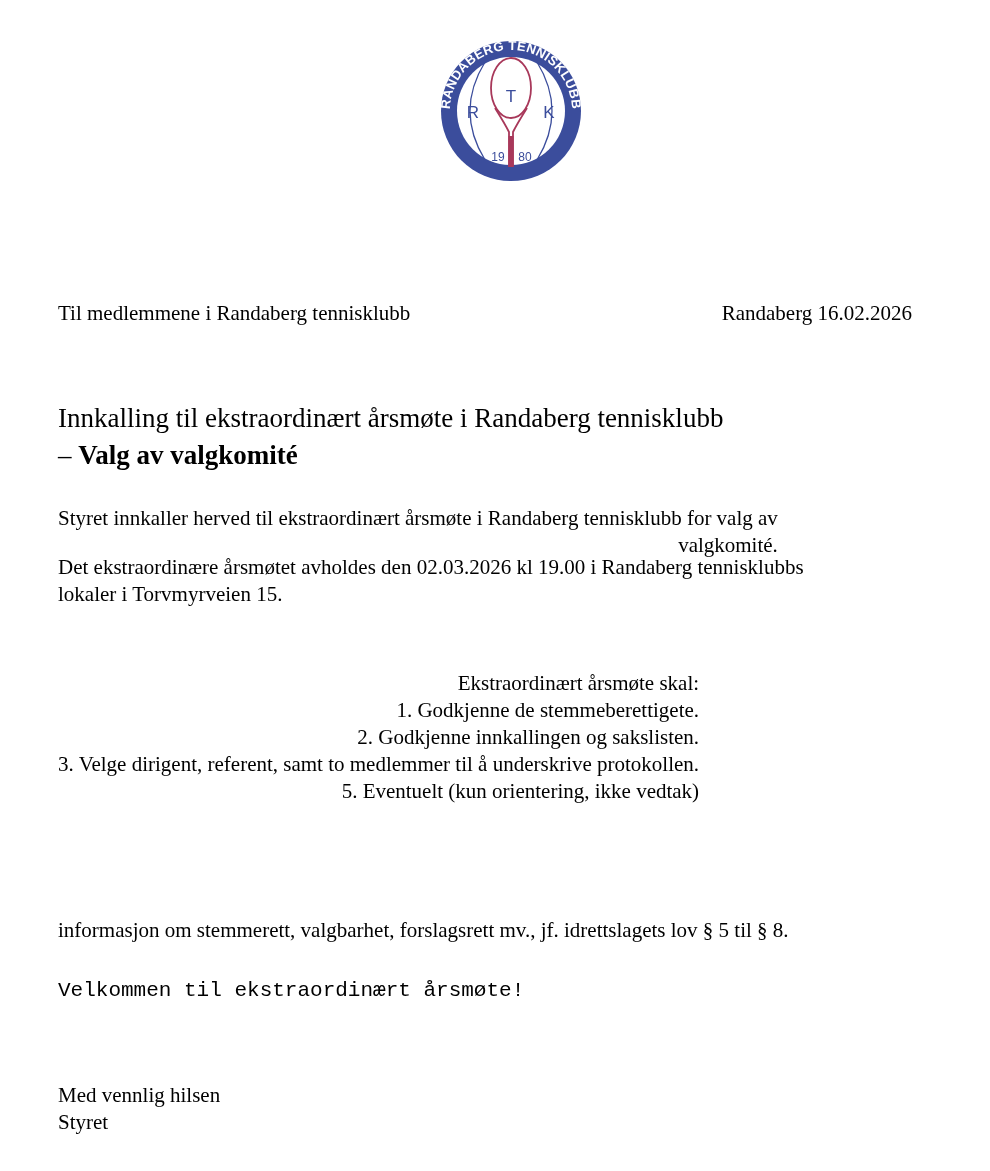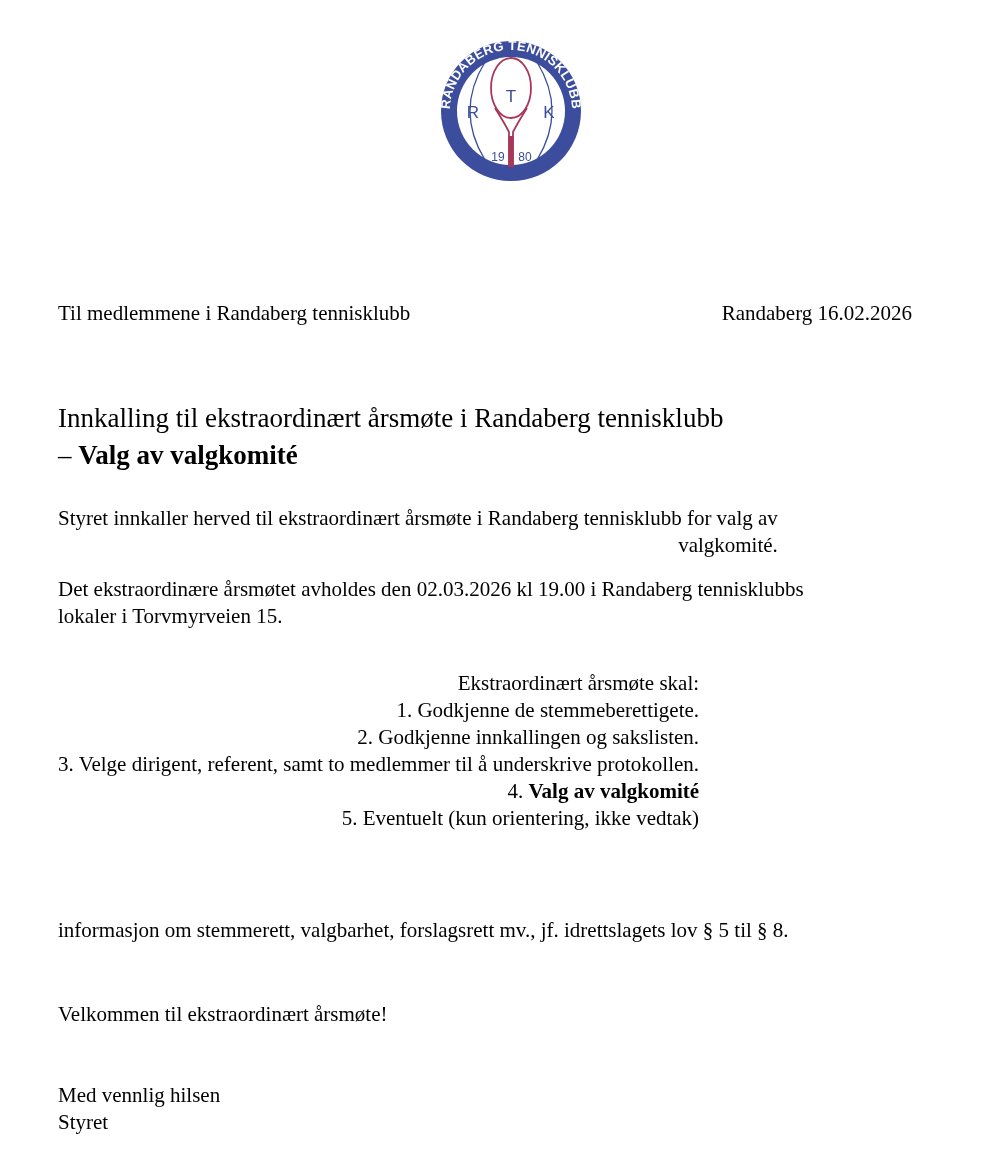--- a/index.html
+++ b/index.html
@@ -48,36 +48,35 @@
 <div class="abs title" style="left:58px; top:400px;">
   <div>Innkalling til ekstraordinært årsmøte i Randaberg tennisklubb</div>
   <div><span>– </span><span class="bold">Valg av valgkomité</span></div>
 </div>
 
 <div class="abs" style="left:58px; top:505px;text-align:right;">
   <p>Styret innkaller herved til ekstraordinært årsmøte i Randaberg tennisklubb for valg av</p>
   <p>valgkomité.</p>
 </div>
 
-<div class="abs" style="left:58px; top:576px;">
+<div class="abs" style="left:58px; top:554px;">
   <p>Det ekstraordinære årsmøtet avholdes den 02.03.2026 kl 19.00 i Randaberg tennisklubbs</p>
   <p>lokaler i Torvmyrveien 15.</p>
 </div>
 
 <div class="abs" style="left:58px; top:670px;text-align:right;">
   <p>Ekstraordinært årsmøte skal:</p>
   <p><span>1. </span><span>Godkjenne de stemmeberettigete.</span></p>
   <p><span>2. </span><span>Godkjenne innkallingen og sakslisten.</span></p>
   <p><span>3. </span><span>Velge dirigent, referent, samt to medlemmer til å underskrive protokollen.</span></p>
-  <p><span>4. </span><span class="bold">Valg av valgkomité</span></p>
   <p><span>5. </span><span>Eventuelt (kun orientering, ikke vedtak)</span></p>
 </div>
 
 <div class="abs" style="left:58px; top:917px;">
   <p>informasjon om stemmerett, valgbarhet, forslagsrett mv., jf. idrettslagets lov § 5 til § 8.</p>
 </div>
 
-<div class="abs" style="left:58px; top:1001px;">Velkommen til ekstraordinært årsmøte!</div>
+<div class="abs" style="left:58px; top:977px;font-family:Liberation Mono, monospace;">Velkommen til ekstraordinært årsmøte!</div>
 
 <div class="abs" style="left:58px; top:1082px;">
   <p>Med vennlig hilsen</p>
   <p>Styret</p>
 </div>
 
 </body></html>

